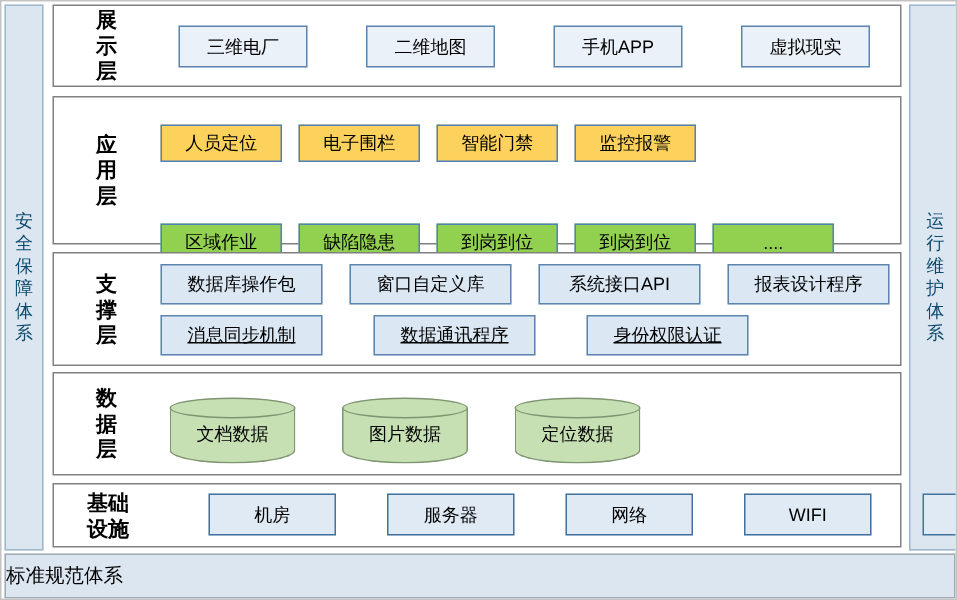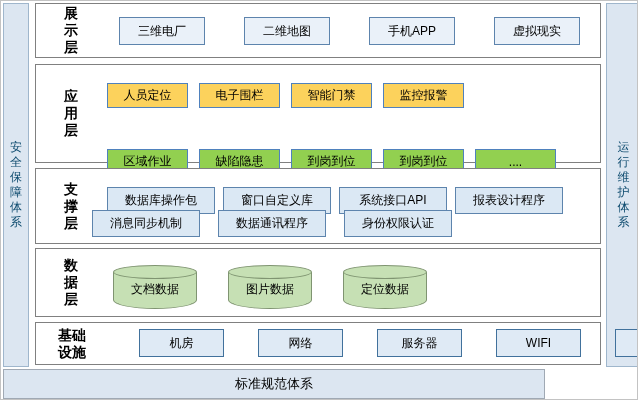--- a/index.html
+++ b/index.html
@@ -3,21 +3,21 @@
 <meta charset="utf-8">
 <style>
   html,body{margin:0;padding:0;background:#ffffff;font-family:"Liberation Sans",sans-serif;}
   .canvas{position:relative;width:638px;height:400px;box-sizing:border-box;border:1px solid #c3c3c3;background:#ffffff;overflow:hidden;}
 
   
   .vbar{position:absolute;top:2px;height:364px;background:#dce6f1;border:1px solid #9fb6cc;box-sizing:border-box;display:flex;align-items:center;justify-content:center;}
   .vbar-left{left:2px;width:26px;}
   .vbar-right{left:605px;width:35px;}
   .vbar span{display:block;width:13px;word-break:break-all;font-size:12px;line-height:15px;text-align:center;color:#0c4a6e;}
-  .hbar{position:absolute;left:2px;top:368px;width:542px;height:30px;background:#dce6f1;border:1px solid #a0a9b4;box-sizing:border-box;display:flex;align-items:center;justify-content:center;font-size:13px;color:#000;}
+  .hbar{position:absolute;left:2px;top:368px;width:634px;height:30px;background:#dce6f1;border:1px solid #a0a9b4;box-sizing:border-box;display:flex;align-items:center;font-size:13px;color:#000;}
 
   
   .layer{position:absolute;left:34px;width:566px;background:#ffffff;border:1px solid #808080;box-sizing:border-box;}
   .layer-1{top:2px;height:55px;}
   .layer-2{top:63px;height:99px;}
   .layer-3{top:167px;height:76px;}
   .layer-4{top:247px;height:69px;}
   .layer-5{top:321px;height:43px;}
 
   .layer-label{position:absolute;left:8px;top:0;bottom:0;width:52px;display:flex;align-items:center;justify-content:center;}
@@ -32,22 +32,22 @@
   .row-p{left:83px;top:13px;gap:39px;}
   .box-p{width:86px;height:28px;background:#eaf1f9;border:1px solid #5d84ad;}
 
   
   .row-app1{left:71px;top:18px;gap:11px;}
   .row-app2{left:71px;top:58px;gap:11px;}
   .box-yellow{width:81px;height:25px;background:#fcd25c;border:1px solid #4f81bd;}
   .box-green{width:81px;height:25px;background:#92d050;border:1px solid #4f81bd;margin-top:26px;}
 
   
-  .row-s1{left:71px;top:18px;gap:8px;}
-  .row-s2{left:56px;top:41px;gap:18px;}
+  .row-s1{left:71px;top:7px;gap:18px;}
+  .row-s2{left:71px;top:41px;gap:34px;text-decoration:underline;}
   .box-s{width:108px;height:27px;background:#dbe8f4;border:1px solid #5d84ad;}
 
   
   .row-d{left:77px;top:16px;gap:31px;}
   .cylinder{position:relative;width:84px;height:44px;}
   .cyl-body{position:absolute;left:0;right:0;top:7px;bottom:0;background:#c6e0b4;border:1px solid #7f9471;border-top:none;border-radius:0 0 42px 42px / 0 0 9px 9px;box-sizing:border-box;}
   .cyl-top{position:absolute;left:0;right:0;top:0;height:14px;background:#c6e0b4;border:1px solid #7f9471;border-radius:50%;box-sizing:border-box;}
   .cyl-label{position:absolute;left:0;right:0;top:16px;text-align:center;font-size:12px;color:#000;white-space:nowrap;}
 
   
@@ -141,20 +141,20 @@
       </div>
     </div>
   </div>
 
   <div class="layer layer-5">
     <div class="layer-label label-v4">
       <span>基础设施</span>
     </div>
     <div class="row row-i">
       <div class="box box-i">机房</div>
+      <div class="box box-i">服务器</div>
       <div class="box box-i">网络</div>
-      <div class="box box-i">服务器</div>
       <div class="box box-i">WIFI</div>
       <div class="box box-i">.....</div>
     </div>
   </div>
 
 </div>
 
 </body></html>

